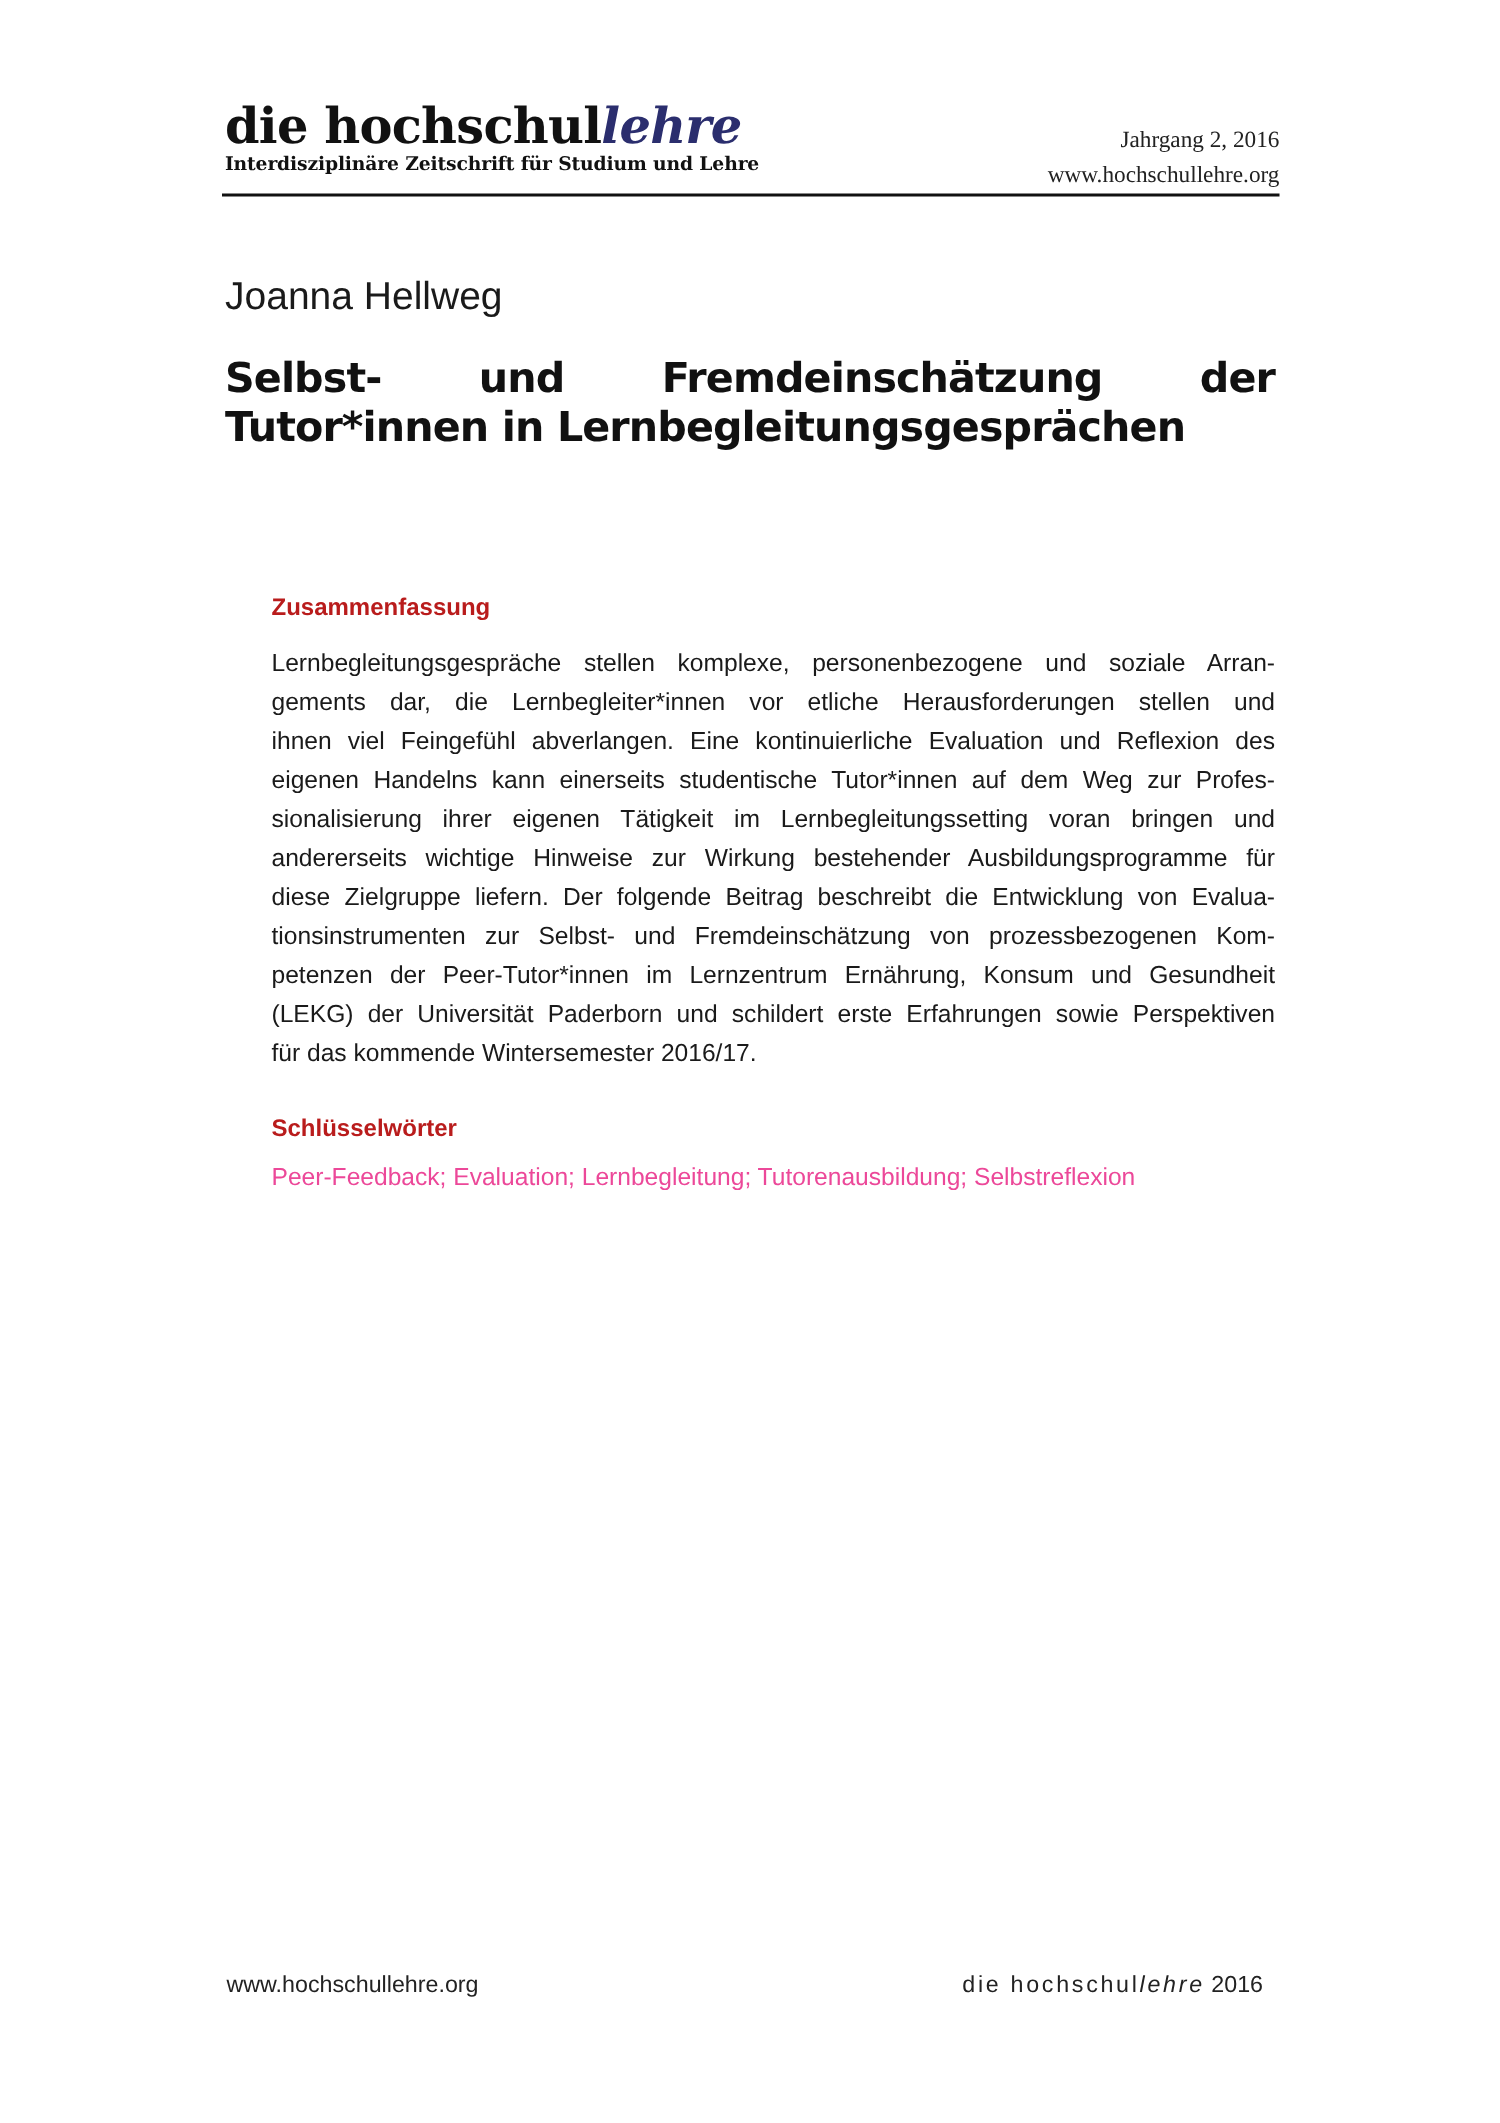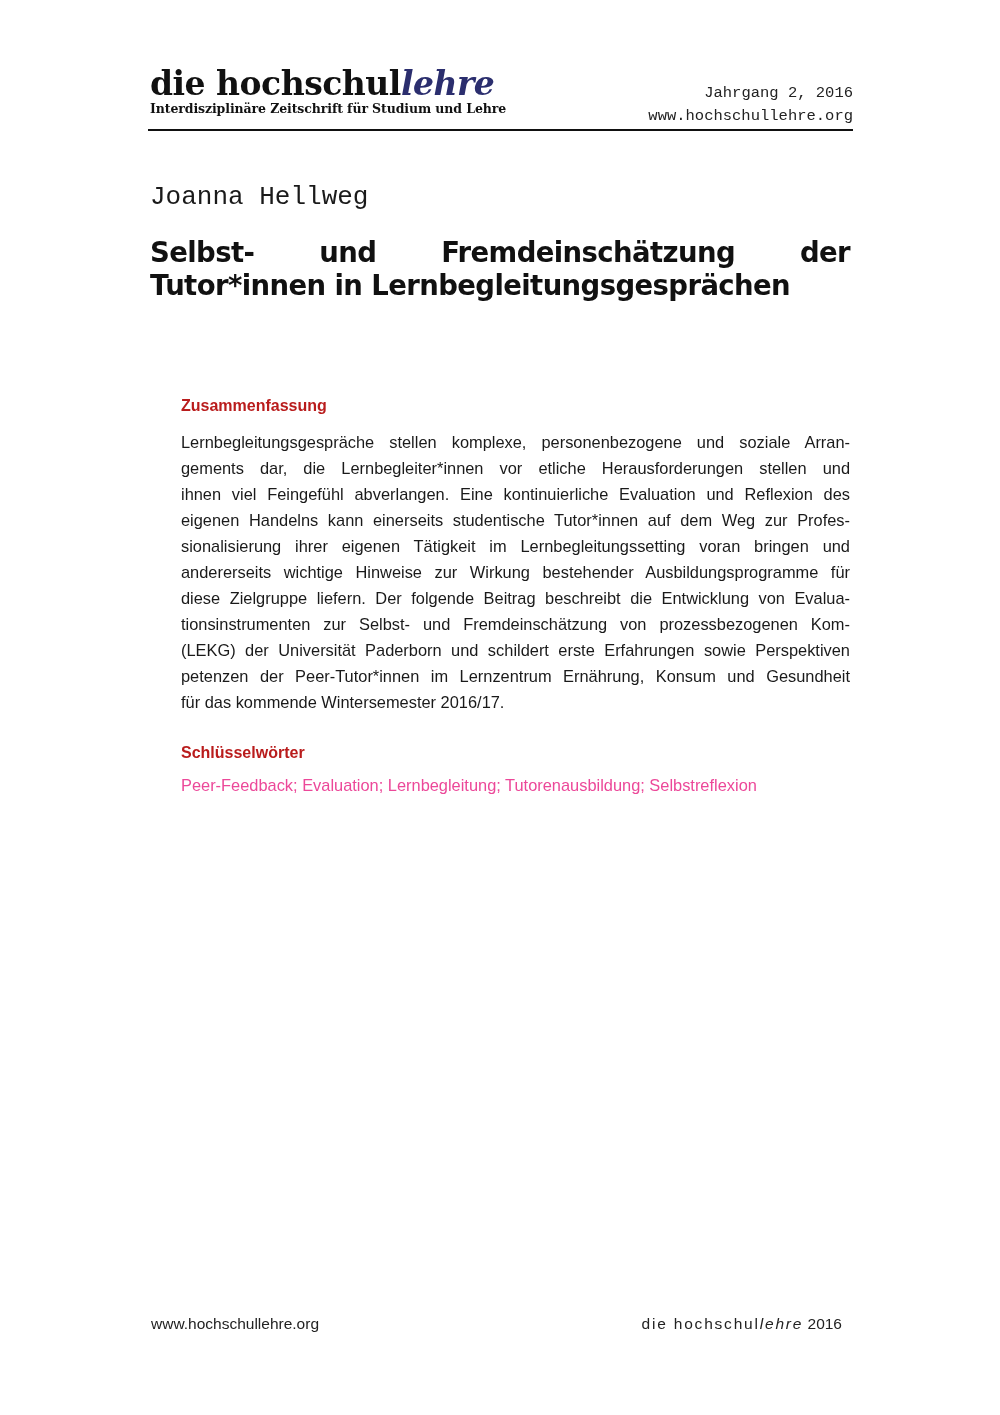--- a/index.html
+++ b/index.html
@@ -4,25 +4,25 @@
   <style>
     html, body { margin: 0; padding: 0; background: #ffffff; }
     body { width: 1000px; height: 1415px; position: relative; overflow: hidden; color: #1a1a1a; font-family: "DejaVu Sans", sans-serif; }
     .page { position: absolute; left: 0; top: 0; width: 1000px; height: 1243px; }
 
     
     .masthead { position: absolute; left: 150px; top: 66px; }
     .brand { font-family: "DejaVu Serif", serif; font-weight: bold; font-size: 33px; letter-spacing: -0.5px; line-height: 36px; color: #111; white-space: nowrap; }
     .brand .accent { font-style: italic; color: #2b2e6e; }
     .subtitle { font-family: "DejaVu Serif", serif; font-weight: bold; font-size: 12.5px; line-height: 14px; color: #111; white-space: nowrap; letter-spacing: -0.1px; }
-    .header-right { position: absolute; right: 147px; top: 82px; text-align: right; font-family: Liberation Mono, monospace; font-size: 15.5px; line-height: 23px; color: #222; margin-left: 40px; }
+    .header-right { position: absolute; right: 147px; top: 82px; text-align: right; font-family: Liberation Serif, serif; font-size: 15.5px; line-height: 23px; color: #222; margin-left: 40px; }
     .header-rule { position: absolute; left: 148px; width: 705px; top: 129px; height: 2px; background: #111; }
 
     
-    .author { position: absolute; left: 150px; top: 182px; font-family: Liberation Mono, monospace; font-size: 26px; color: #1a1a1a; }
+    .author { position: absolute; left: 150px; top: 182px; font-family: Liberation Sans, sans-serif; font-size: 26px; color: #1a1a1a; }
     .title { position: absolute; left: 150px; top: 236px; width: 700px; font-family: "DejaVu Sans", sans-serif; font-weight: bold; font-size: 27.5px; line-height: 32.5px; color: #111; text-align: justify; text-align-last: left; letter-spacing: -0.6px; }
     .title .line { display: block; text-align: justify; text-align-last: justify; }
     .title .line.last { text-align-last: left; }
 
     
     .section { position: absolute; left: 181px; width: 669px; }
     .section-heading { font-family: "Liberation Sans", sans-serif; font-weight: bold; font-size: 16px; color: #b91c1c; }
     .abstract-body { font-family: "Liberation Sans", sans-serif; font-size: 16.4px; line-height: 26px; color: #1a1a1a; }
     .abstract-body .line { display: block; text-align: justify; text-align-last: justify; white-space: nowrap; }
     .abstract-body .line.last { text-align-last: left; }
@@ -62,22 +62,22 @@
     <div class="section-heading">Zusammenfassung</div>
     <div class="abstract-body" style="margin-top: 14px;">
       <span class="line">Lernbegleitungsgespräche stellen komplexe, personenbezogene und soziale Arran-</span>
       <span class="line">gements dar, die Lernbegleiter*innen vor etliche Herausforderungen stellen und</span>
       <span class="line">ihnen viel Feingefühl abverlangen. Eine kontinuierliche Evaluation und Reflexion des</span>
       <span class="line">eigenen Handelns kann einerseits studentische Tutor*innen auf dem Weg zur Profes-</span>
       <span class="line">sionalisierung ihrer eigenen Tätigkeit im Lernbegleitungssetting voran bringen und</span>
       <span class="line">andererseits  wichtige Hinweise zur Wirkung bestehender Ausbildungsprogramme für</span>
       <span class="line">diese Zielgruppe  liefern. Der folgende Beitrag beschreibt die Entwicklung von Evalua-</span>
       <span class="line">tionsinstrumenten zur Selbst- und Fremdeinschätzung von prozessbezogenen Kom-</span>
+      <span class="line">petenzen der Peer-Tutor*innen im Lernzentrum Ernährung, Konsum und Gesundheit</span>
       <span class="line">(LEKG) der Universität Paderborn und schildert erste Erfahrungen sowie Perspektiven</span>
-      <span class="line">petenzen der Peer-Tutor*innen im Lernzentrum Ernährung, Konsum und Gesundheit</span>
       <span class="line last">für das kommende Wintersemester 2016/17.</span>
     </div>
   </div>
 
   <div class="section" style="top: 744px;">
     <div class="section-heading">Schlüsselwörter</div>
     <div class="keywords" style="margin-top: 14px;">Peer-Feedback; Evaluation; Lernbegleitung; Tutorenausbildung; Selbstreflexion</div>
   </div>
 
   <div class="footer-left">www.hochschullehre.org</div>

